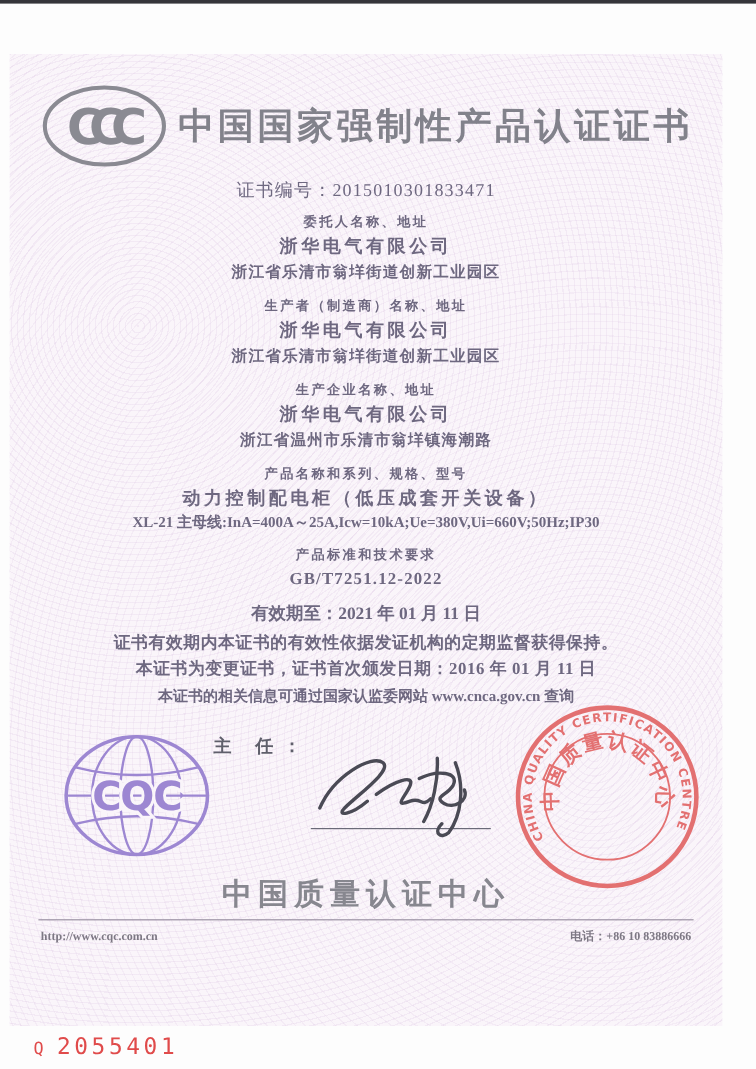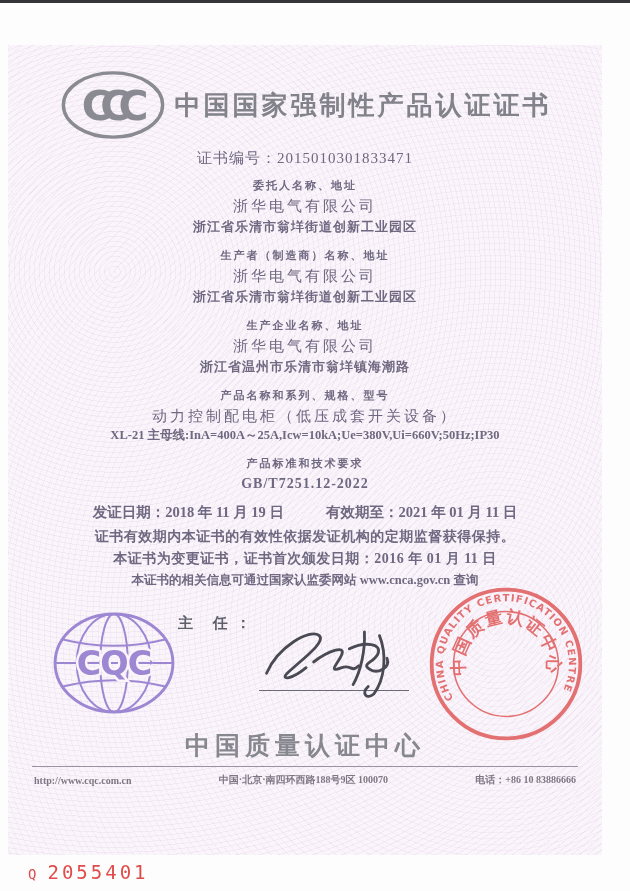--- a/index.html
+++ b/index.html
@@ -26,37 +26,37 @@
     color: #6e6880;
     overflow: visible;
   }
   
   .header-row {
     display: flex; align-items: center; justify-content: center;
     padding-top: 24px; gap: 8px;
   }
   .ccc-logo { width: 108px; height: 72px; flex: 0 0 auto; }
   .cert-title {
-    font-size: 26px; font-weight: bold; color: #82828b;
+    font-size: 30px; font-weight: bold; color: #82828b;
     letter-spacing: 3px; font-family: "Liberation Sans", sans-serif;
     white-space: nowrap;
   }
   .cert-no {
     margin-top: 8px; font-size: 15px; font-weight: normal;
     color: #6e6880; font-family: "Liberation Serif", serif;
     letter-spacing: 1px;
   }
   
   .sections { margin-top: 6px; font-family: "Liberation Serif", serif; }
   .section { margin-bottom: 8px; }
   .sec-label {
     font-size: 11px; font-weight: bold; line-height: 22px;
     letter-spacing: 2px;
   }
-  .l-md { font-size: 15px; font-weight: normal; line-height: 21px; letter-spacing: 3px; }
+  .l-md { font-size: 15px; font-weight: bold; line-height: 21px; letter-spacing: 3px; }
   .l-sm { font-size: 13px; font-weight: bold; line-height: 19px; letter-spacing: 1px; }
   .l-spec { font-size: 12.5px; font-weight: bold; line-height: 17px; letter-spacing: 0; }
   .l-std { font-size: 14px; font-weight: bold; line-height: 19px; letter-spacing: 1px; }
   
   .statement {
     font-family: "Liberation Serif", serif; font-weight: bold;
     font-size: 14.5px; line-height: 21px; letter-spacing: 1px;
     margin-top: 2px; margin-bottom: 6px;
   }
   .dates-row {
@@ -165,21 +165,20 @@
 
     <div class="section">
       <div class="sec-label">产品标准和技术要求</div>
       <div class="l-std">GB/T7251.12-2022</div>
     </div>
 
   </div>
 
 
   <div class="dates-row">
-    <span>发证日期：2018 年 11 月 19 日</span>
     <span>有效期至：2021 年 01 月 11 日</span>
   </div>
 
   <div class="note note-validity">证书有效期内本证书的有效性依据发证机构的定期监督获得保持。</div>
   <div class="note note-change">本证书为变更证书，证书首次颁发日期：2016 年 01 月 11 日</div>
   <div class="note note-info">本证书的相关信息可通过国家认监委网站 www.cnca.gov.cn 查询</div>
 
   <div class="signing-row">
 
     <svg class="cqc-logo" viewBox="0 0 130 110">
@@ -223,21 +222,20 @@
         </text>
       </svg>
     </div>
 
   </div>
 
   <div class="org-name">中国质量认证中心</div>
   <hr class="footer-rule">
   <div class="footer-row">
     <span>http://www.cqc.com.cn</span>
-    <span>中国·北京·南四环西路188号9区  100070</span>
     <span>电话：+86 10 83886666</span>
   </div>
 
 </div>
 
 <div class="serial">
   <span class="q">Q</span><span>2055401</span>
 </div>
 
 </body></html>

